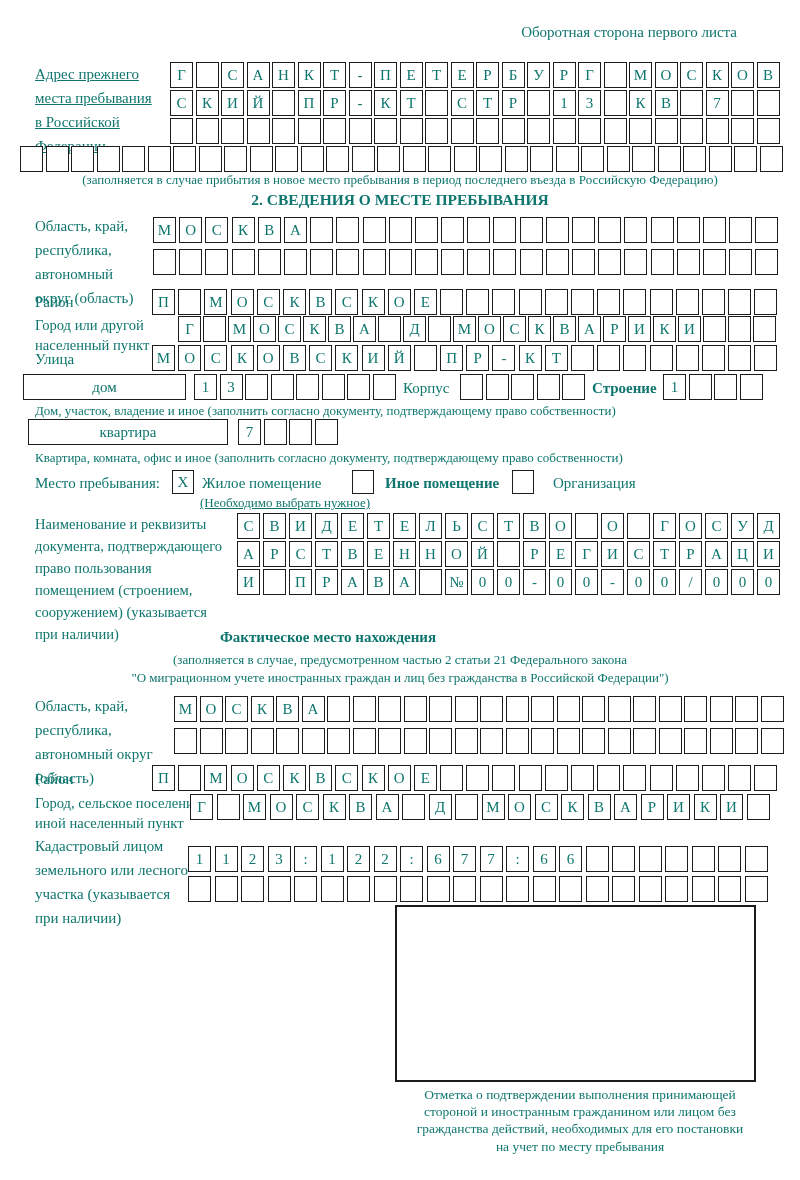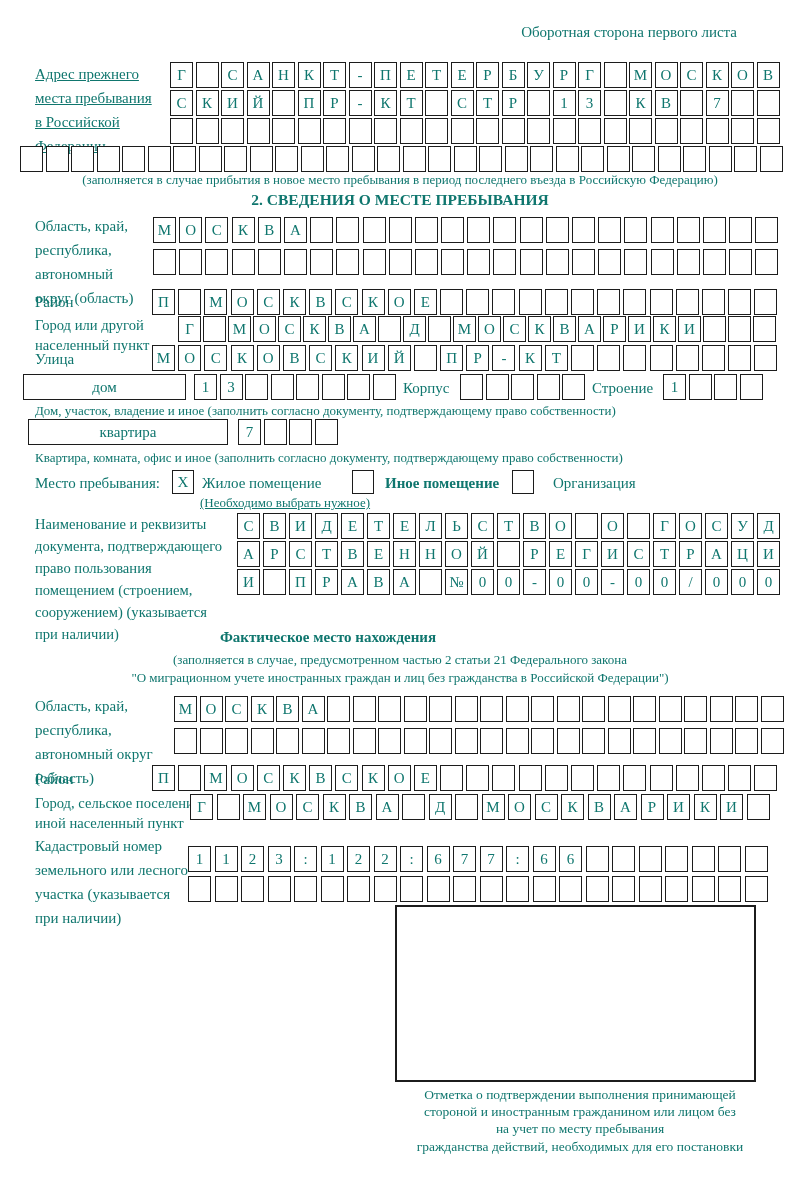--- a/index.html
+++ b/index.html
@@ -308,21 +308,21 @@
       <span class="cell"></span>
     </div>
   <div class="abs lbl" style="left:403px;top:376px;">Корпус</div>
   <div class="cellrow g25" style="left:460px;top:374px;">
       <span class="cell"></span>
       <span class="cell"></span>
       <span class="cell"></span>
       <span class="cell"></span>
       <span class="cell"></span>
     </div>
-  <div class="abs lbl" style="left:592px;top:376px;">Строение</div>
+  <div class="abs lbl" style="left:592px;top:376px;font-weight:bold;">Строение</div>
   <div class="cellrow g25" style="left:663px;top:374px;">
       <span class="cell">1</span>
       <span class="cell"></span>
       <span class="cell"></span>
       <span class="cell"></span>
     </div>
   <div class="abs cap" style="left:35px;top:403px;">Дом, участок, владение и иное (заполнить согласно документу, подтверждающему право собственности)</div>
 
   <div class="widebox" style="left:28px;top:419px;width:200px;">квартира</div>
   <div class="cellrow g25" style="left:238px;top:419px;">
@@ -534,21 +534,21 @@
       <span class="cell">В</span>
       <span class="cell">А</span>
       <span class="cell">Р</span>
       <span class="cell">И</span>
       <span class="cell">К</span>
       <span class="cell">И</span>
       <span class="cell"></span>
     </div>
 
   <div class="abs" style="left:35px;top:834px;">
-    <div class="lbl">Кадастровый номер</div>
+    <div class="lbl">Кадастровый лицом</div>
     <div class="lbl">земельного или лесного</div>
     <div class="lbl">участка (указывается</div>
     <div class="lbl">при наличии)</div>
   </div>
   <div class="cellrow g35" style="left:188px;top:846px;">
       <span class="cell">1</span>
       <span class="cell">1</span>
       <span class="cell">2</span>
       <span class="cell">3</span>
       <span class="cell">:</span>
@@ -592,17 +592,17 @@
       <span class="cell"></span>
       <span class="cell"></span>
       <span class="cell"></span>
       <span class="cell"></span>
     </div>
 
   <div class="bigbox" style="left:395px;top:905px;width:361px;height:177px;"></div>
   <div class="abs botcap" style="left:388px;top:1086px;width:384px;">
     <div>Отметка о подтверждении выполнения принимающей</div>
     <div>стороной и иностранным гражданином или лицом без</div>
+    <div>гражданства действий, необходимых для его постановки</div>
     <div>на учет по месту пребывания</div>
-    <div>гражданства действий, необходимых для его постановки</div>
   </div>
 
 </div>
 
 </body></html>

